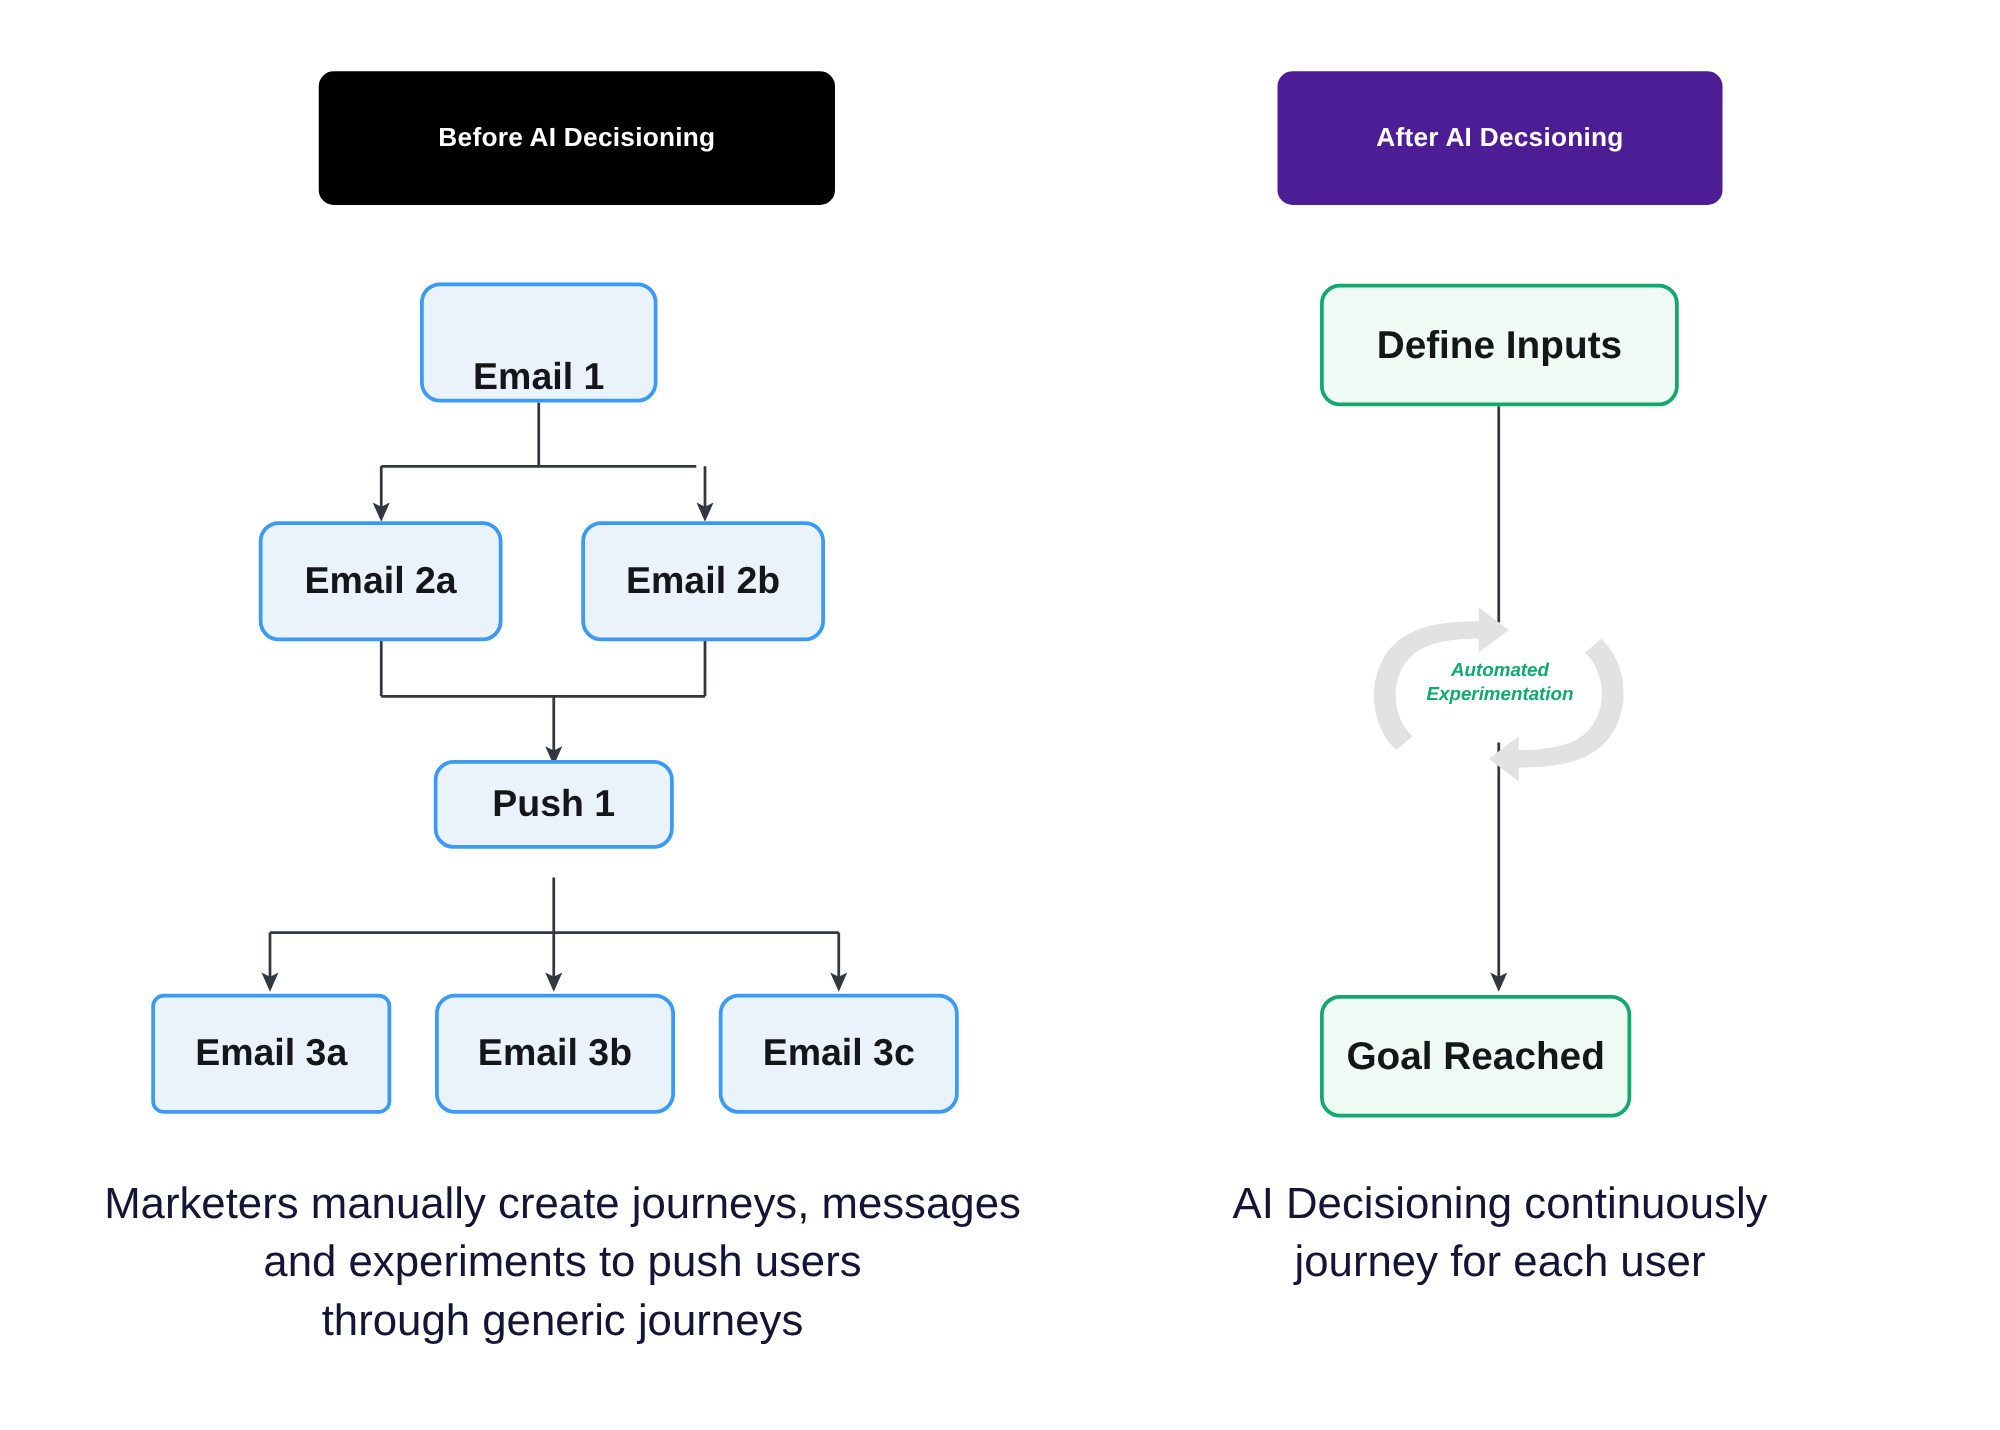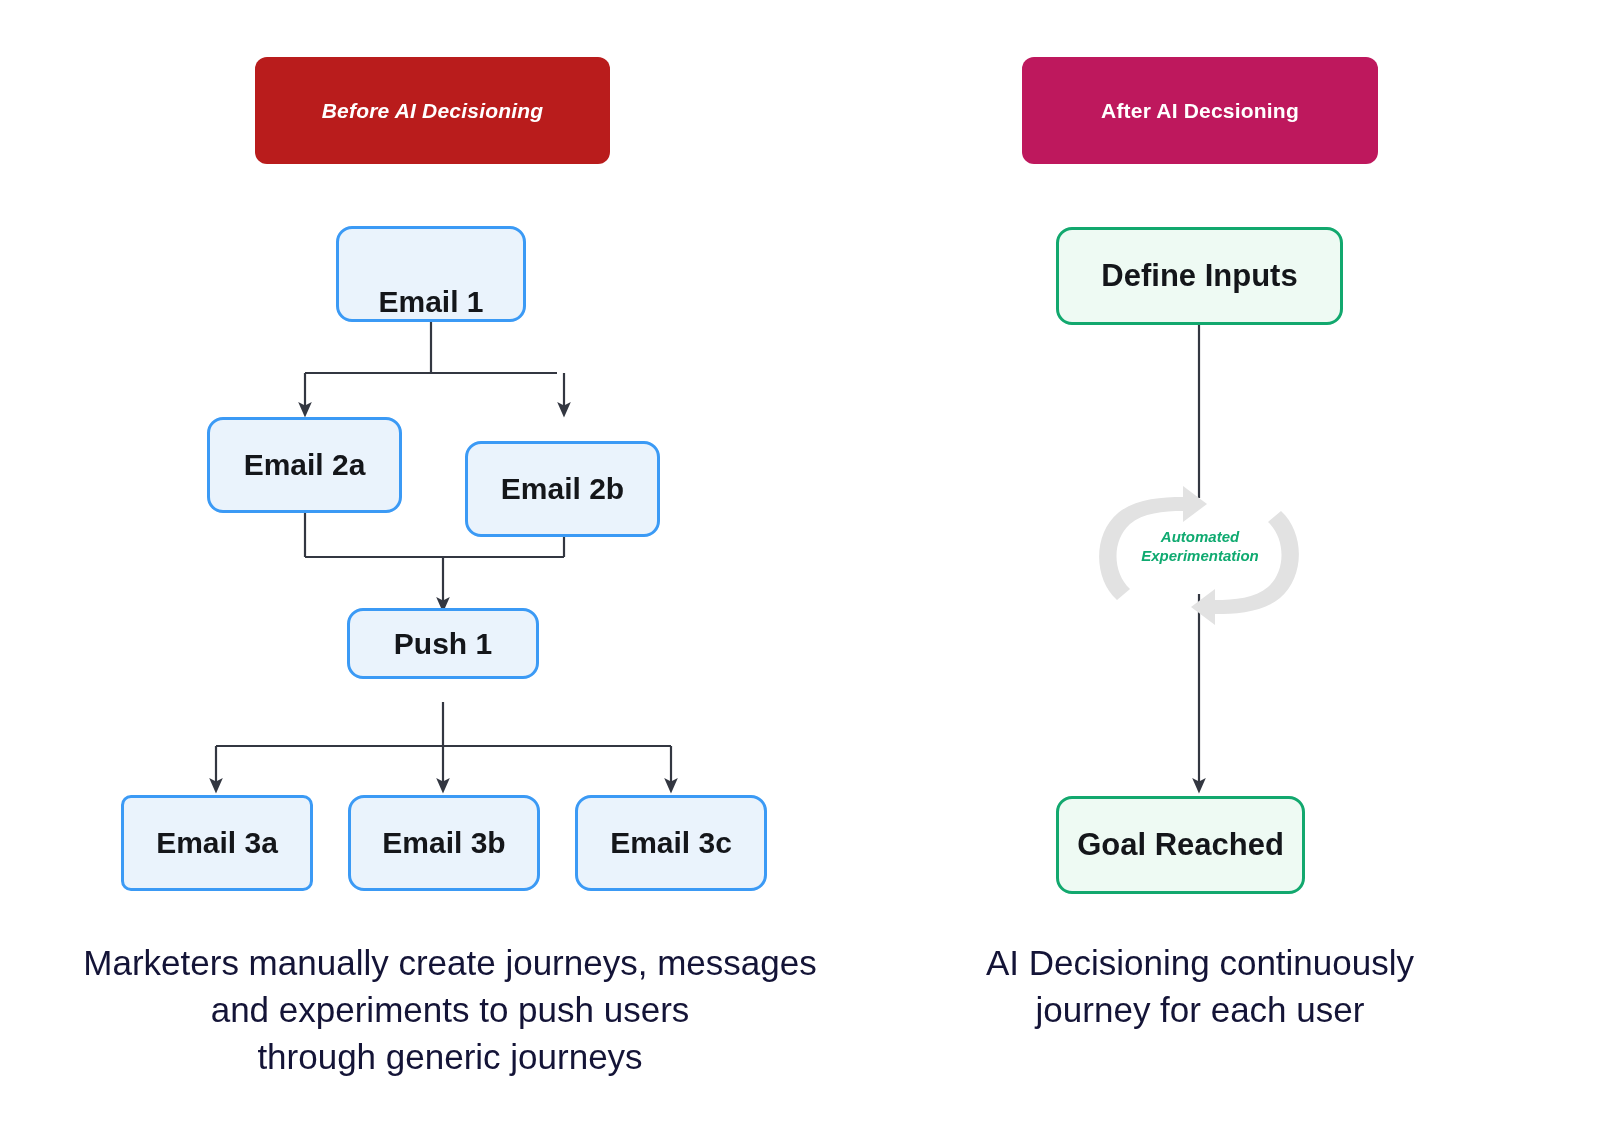--- a/index.html
+++ b/index.html
@@ -26,31 +26,30 @@
     justify-content: center;
     border-radius: 12px;
     color: #ffffff;
     font-weight: bold;
     font-size: 21px;
     letter-spacing: 0.2px;
   }
   #header-before {
     left: 255px;
     top: 57px;
-    width: 355px;
+    width: 413px;
     height: 107px;
-    background: #b91c1c;
-    font-style: italic;
+    background: #000000;
   }
   #header-after {
     left: 1022px;
     top: 57px;
     width: 356px;
     height: 107px;
-    background: #be185d;
+    background: #4c1d95;
   }
   .node {
     position: absolute;
     display: flex;
     align-items: center;
     justify-content: center;
     text-align: center;
     box-sizing: border-box;
     font-weight: bold;
     color: #14161A;
@@ -143,21 +142,21 @@
   </svg>
 
   <div class="node blue" style="left:336px; top:226px; width:190px; height:96px;align-items:flex-end;">
     <span>Email 1</span>
   </div>
 
   <div class="node blue" style="left:207px; top:417px; width:195px; height:96px;">
     <span>Email 2a</span>
   </div>
 
-  <div class="node blue" style="left:465px; top:417px; width:195px; height:96px;margin-top:24px;">
+  <div class="node blue" style="left:465px; top:417px; width:195px; height:96px;">
     <span>Email 2b</span>
   </div>
 
   <div class="node blue" style="left:347px; top:608px; width:192px; height:71px;">
     <span>Push 1</span>
   </div>
 
   <div class="node blue" style="left:121px; top:795px; width:192px; height:96px;border-radius:10px;">
     <span>Email 3a</span>
   </div>

